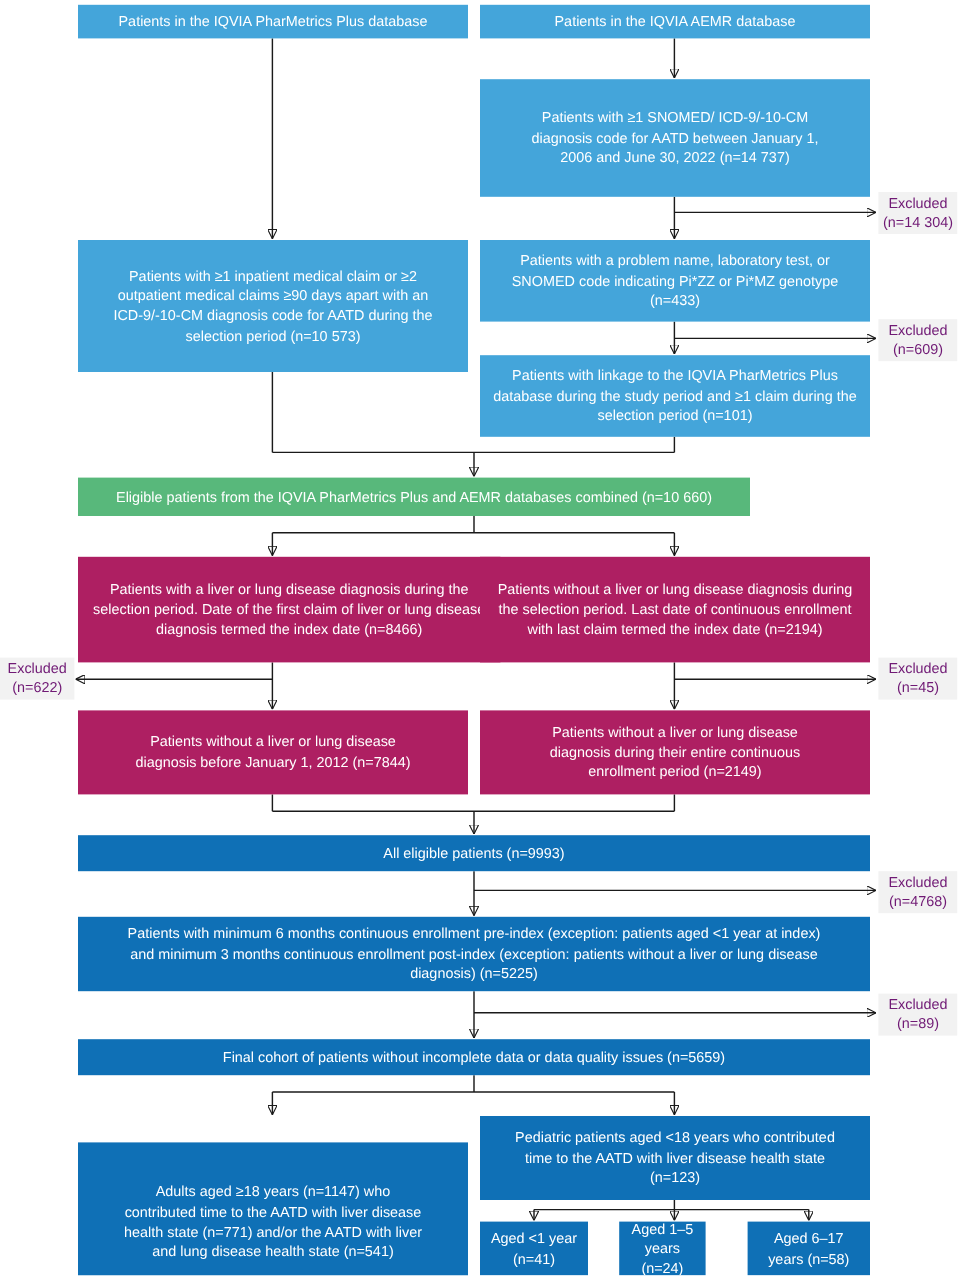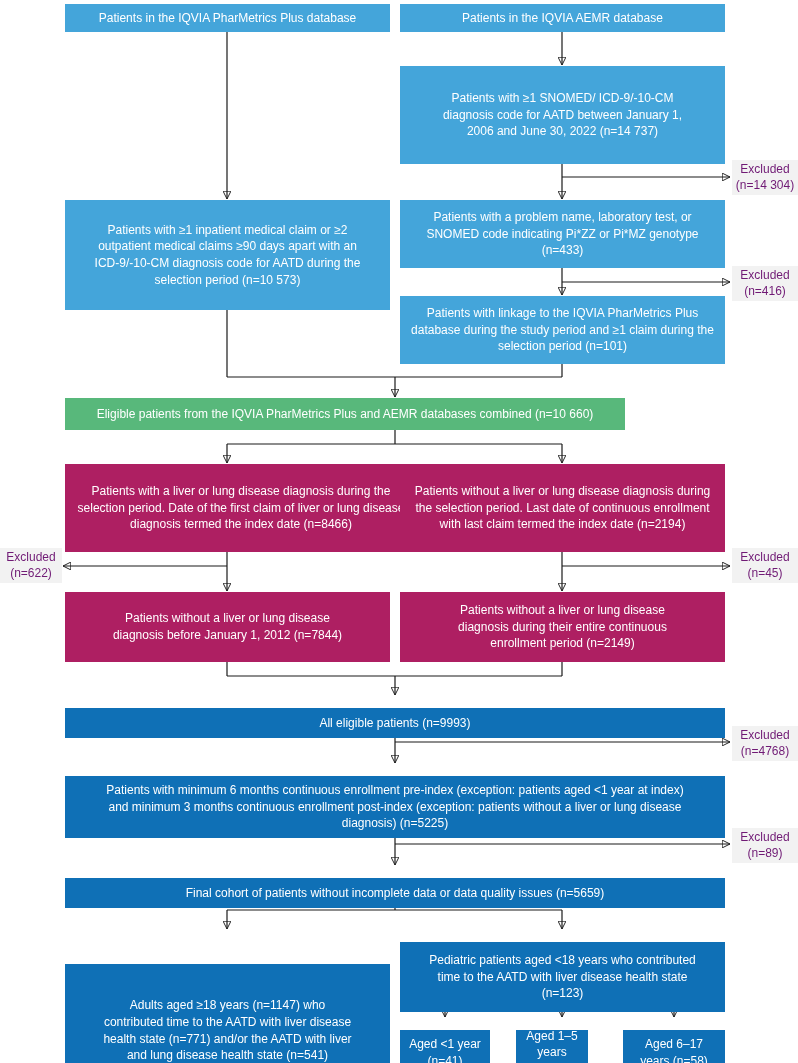--- a/index.html
+++ b/index.html
@@ -8,21 +8,21 @@
     font-family:"Liberation Sans",sans-serif;background:#fff;overflow:hidden;
   }
   .box{
     position:absolute;display:flex;align-items:center;justify-content:center;
     text-align:center;color:#fff;font-size:12px;line-height:1.38;
     padding:3px 10px;box-sizing:border-box;
   }
   .lb{background:var(--light-blue,#44a5da);}
   .gr{background:var(--green,#58b87b);}
   .mg{background:var(--magenta,#ae1f62);}
-  .db{background:var(--dark-blue,#0f70b6);margin-top:12px;}
+  .db{background:var(--dark-blue,#0f70b6);}
   .excl{
     position:absolute;color:#701a75;font-size:12px;line-height:1.3;
     text-align:center;background:#f2f2f2;padding:2px 0;box-sizing:border-box;
   }
   svg.arrows{position:absolute;left:0;top:0;pointer-events:none;}
   svg.arrows path{fill:none;stroke:var(--arrow,#1a1a1a);stroke-width:1.2;}
 </style>
 </head>
 <body>
 
@@ -105,21 +105,21 @@
   <div class="box db" style="left:400px;top:1018px;width:90px;height:45px;padding:3px 6px">Aged &lt;1 year (n=41)</div>
   <div class="box db" style="left:516px;top:1018px;width:72px;height:45px;padding:12px 6px">Aged 1–5 years (n=24)</div>
   <div class="box db" style="left:623px;top:1018px;width:102px;height:45px;padding:3px 6px">Aged 6–17 years (n=58)</div>
 
   <div class="excl" style="left:732px;top:160px;width:66px">
     <span>Excluded</span><br>
     <span>(n=14 304)</span>
   </div>
   <div class="excl" style="left:732px;top:266px;width:66px">
     <span>Excluded</span><br>
-    <span>(n=416)</span>
+    <span>(n=609)</span>
   </div>
   <div class="excl" style="left:0px;top:548px;width:62px">
     <span>Excluded</span><br>
     <span>(n=622)</span>
   </div>
   <div class="excl" style="left:732px;top:548px;width:66px">
     <span>Excluded</span><br>
     <span>(n=45)</span>
   </div>
   <div class="excl" style="left:732px;top:726px;width:66px">

